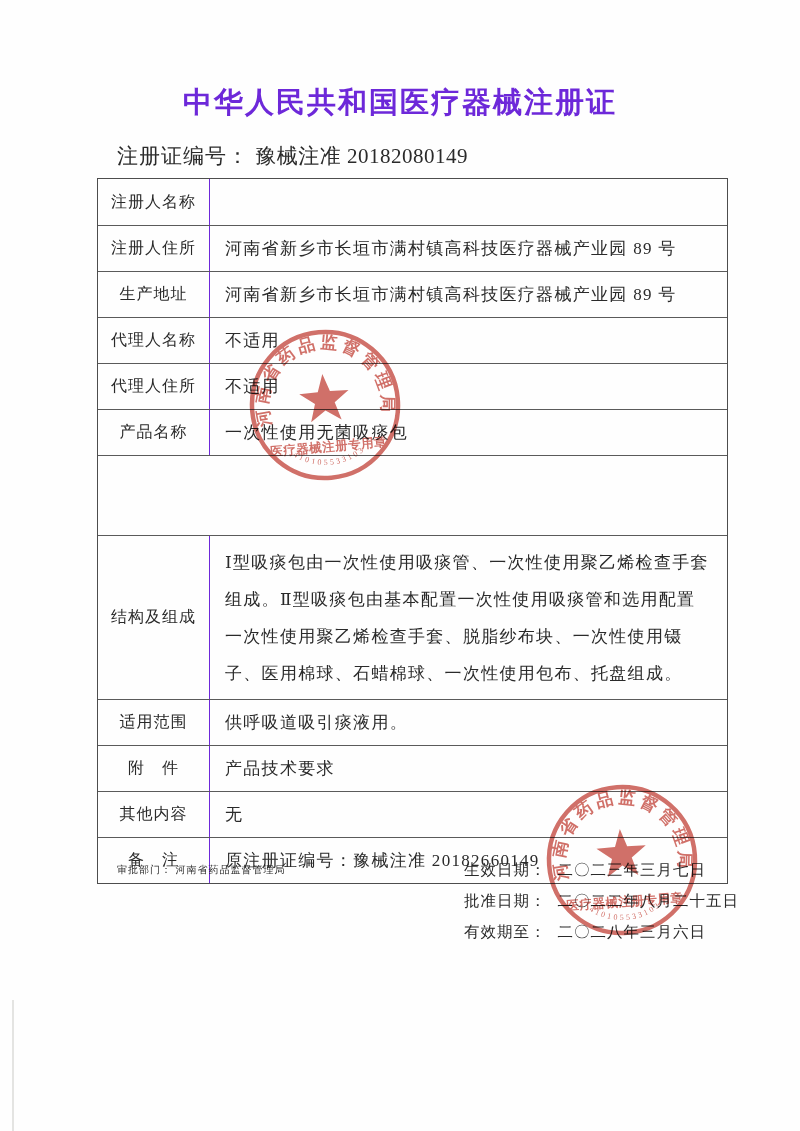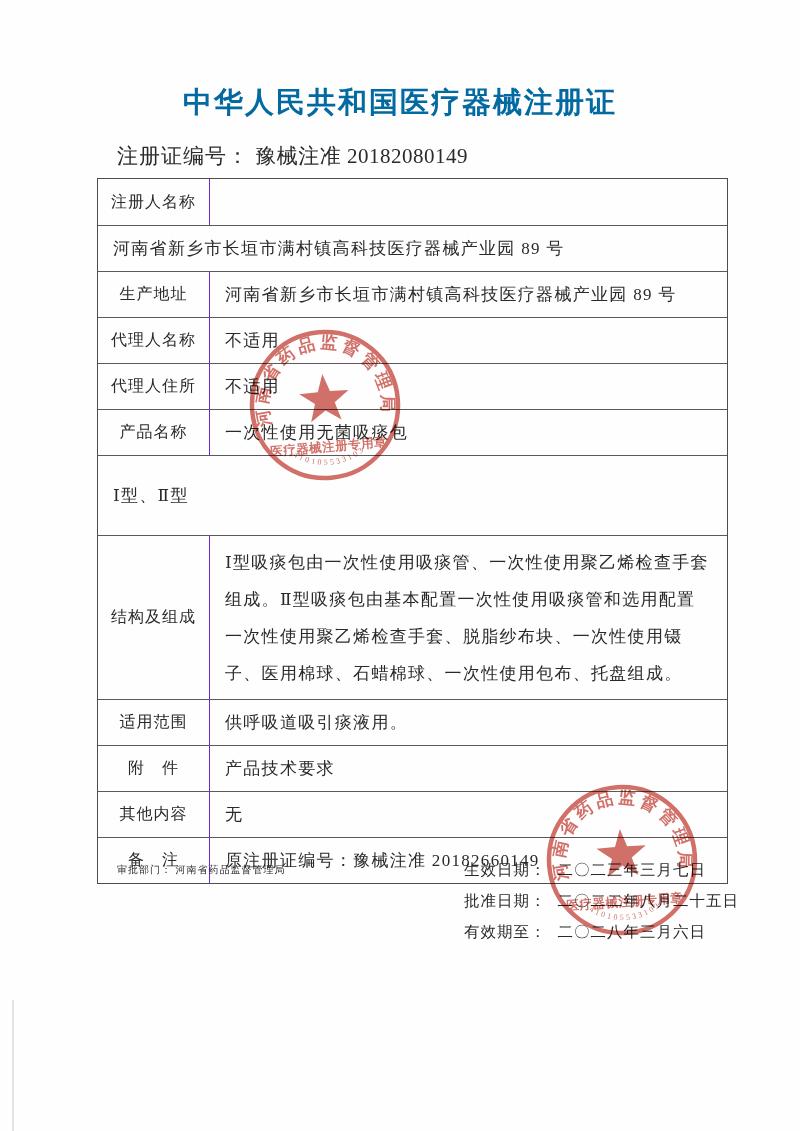--- a/index.html
+++ b/index.html
@@ -13,21 +13,21 @@
     color: #2a2a2a;
   }
   .doc-title {
     position: absolute;
     top: 83px; left: 0; right: 0;
     margin: 0;
     text-align: center;
     font-size: 29px;
     font-weight: 700;
     letter-spacing: 2px;
-    color: #0369a1;
+    color: #6d28d9;
   }
   .cert-line {
     position: absolute;
     top: 142px; left: 117px;
     font-size: 21px;
     letter-spacing: 1px;
   }
   .cert-line .num { letter-spacing: 0.5px; }
   .reg-table {
     position: absolute;
@@ -105,40 +105,40 @@
   <div class="cert-line">
     <span>注册证编号：</span>
     <span class="num">豫械注准 20182080149</span>
   </div>
 
   <div class="reg-table">
     <div class="t-row" style="min-height:46px">
       <div class="t-label">注册人名称</div>
     </div>
     <div class="t-row" style="min-height:42px">
+      <div class="t-label">注册人住所</div>
       <div class="t-value">河南省新乡市长垣市满村镇高科技医疗器械产业园 89 号</div>
     </div>
     <div class="t-row" style="min-height:42px">
       <div class="t-label">生产地址</div>
       <div class="t-value">河南省新乡市长垣市满村镇高科技医疗器械产业园 89 号</div>
     </div>
     <div class="t-row" style="min-height:40px">
       <div class="t-label">代理人名称</div>
       <div class="t-value">不适用</div>
     </div>
     <div class="t-row" style="min-height:42px">
       <div class="t-label">代理人住所</div>
       <div class="t-value">不适用</div>
     </div>
     <div class="t-row" style="min-height:41px">
       <div class="t-label">产品名称</div>
       <div class="t-value">一次性使用无菌吸痰包</div>
     </div>
     <div class="t-row" style="min-height:79px">
-      <div class="t-value">Ⅰ型、Ⅱ型</div>
     </div>
     <div class="t-row" style="min-height:163px">
       <div class="t-label">结构及组成</div>
       <div class="t-value">Ⅰ型吸痰包由一次性使用吸痰管、一次性使用聚乙烯检查手套组成。Ⅱ型吸痰包由基本配置一次性使用吸痰管和选用配置一次性使用聚乙烯检查手套、脱脂纱布块、一次性使用镊子、医用棉球、石蜡棉球、一次性使用包布、托盘组成。</div>
     </div>
     <div class="t-row" style="min-height:42px">
       <div class="t-label">适用范围</div>
       <div class="t-value">供呼吸道吸引痰液用。</div>
     </div>
     <div class="t-row" style="min-height:42px">

